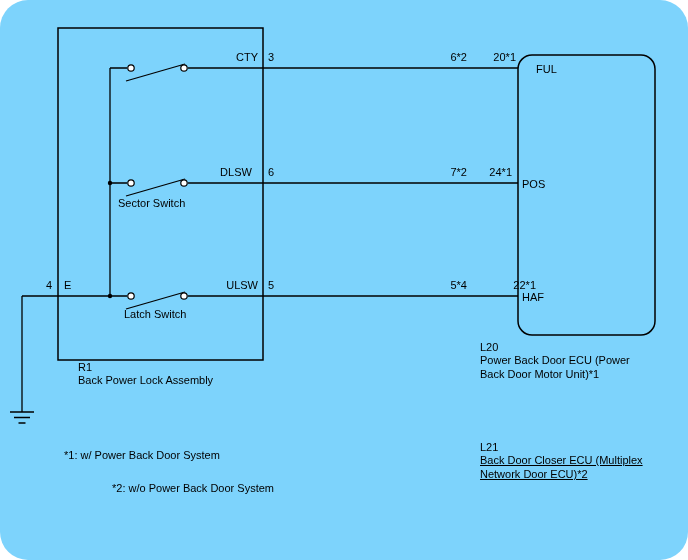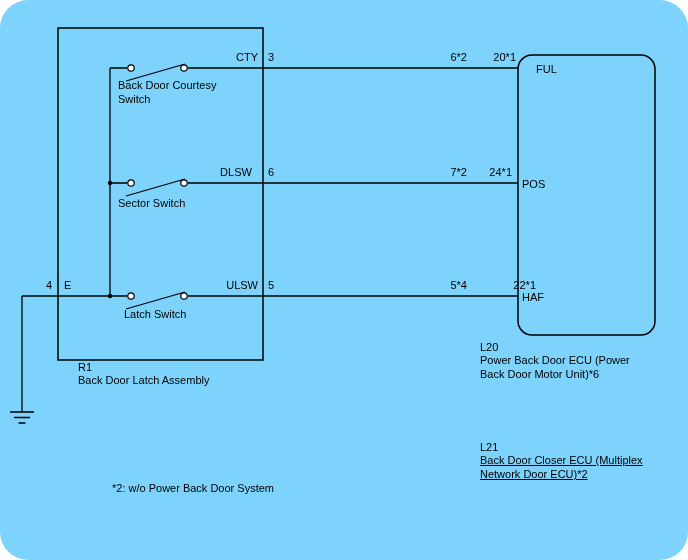--- a/index.html
+++ b/index.html
@@ -78,21 +78,20 @@
     <line x1="22" y1="296" x2="22" y2="412" stroke="#000" stroke-width="1.3"></line>
     <g>
       <line x1="10" y1="412" x2="34" y2="412" stroke="#000" stroke-width="1.5"></line>
       <line x1="14" y1="417.5" x2="30" y2="417.5" stroke="#000" stroke-width="1.5"></line>
       <line x1="18.5" y1="423" x2="25.5" y2="423" stroke="#000" stroke-width="1.5"></line>
     </g>
   </svg>
 
   <div class="lbl ra" style="left:218px; top:50px; width:40px;">CTY</div>
   <div class="lbl" style="left:268px; top:50px;">3</div>
-  <div class="lbl wrap" style="left:118px; top:78px; width:112px;">Back Door Courtesy Switch</div>
   <div class="lbl ra" style="left:430px; top:50px; width:37px;">6*2</div>
   <div class="lbl ra" style="left:488px; top:50px; width:28px;">20*1</div>
   <div class="lbl" style="left:536px; top:62px;">FUL</div>
 
   <div class="lbl ra" style="left:214px; top:165px; width:44px;text-align:center;">DLSW</div>
   <div class="lbl" style="left:268px; top:165px;">6</div>
   <div class="lbl" style="left:118px; top:196px;">Sector Switch</div>
   <div class="lbl ra" style="left:430px; top:165px; width:37px;">7*2</div>
   <div class="lbl ra" style="left:484px; top:165px; width:28px;">24*1</div>
   <div class="lbl" style="left:522px; top:177px;">POS</div>
@@ -101,23 +100,24 @@
   <div class="lbl" style="left:268px; top:278px;">5</div>
   <div class="lbl" style="left:124px; top:307px;text-align:center;">Latch Switch</div>
   <div class="lbl ra" style="left:430px; top:278px; width:37px;">5*4</div>
   <div class="lbl ra" style="left:508px; top:278px; width:28px;">22*1</div>
   <div class="lbl" style="left:522px; top:290px;">HAF</div>
 
   <div class="lbl ra" style="left:38px; top:278px; width:14px;">4</div>
   <div class="lbl" style="left:64px; top:278px;">E</div>
 
   <div class="lbl" style="left:78px; top:360px;">R1</div>
-  <div class="lbl" style="left:78px; top:373px;">Back Door Latch Assembly</div>
+  <div class="lbl" style="left:78px; top:373px;">Back Power Lock Assembly</div>
 
   <div class="lbl" style="left:480px; top:340px;">L20</div>
-  <div class="lbl wrap" style="left:480px; top:353px; width:150px;">Power Back Door ECU (Power Back Door Motor Unit)*6</div>
+  <div class="lbl wrap" style="left:480px; top:353px; width:150px;">Power Back Door ECU (Power Back Door Motor Unit)*1</div>
 
   <div class="lbl" style="left:480px; top:440px;">L21</div>
   <div class="lbl wrap" style="left:480px; top:453px; width:178px;text-decoration:underline;">Back Door Closer ECU (Multiplex Network Door ECU)*2</div>
 
+  <div class="lbl" style="left:64px; top:448px;">*1: w/ Power Back Door System</div>
   <div class="lbl" style="left:64px; top:481px;margin-left:48px;">*2: w/o Power Back Door System</div>
 
 </div>
 
 </body></html>

